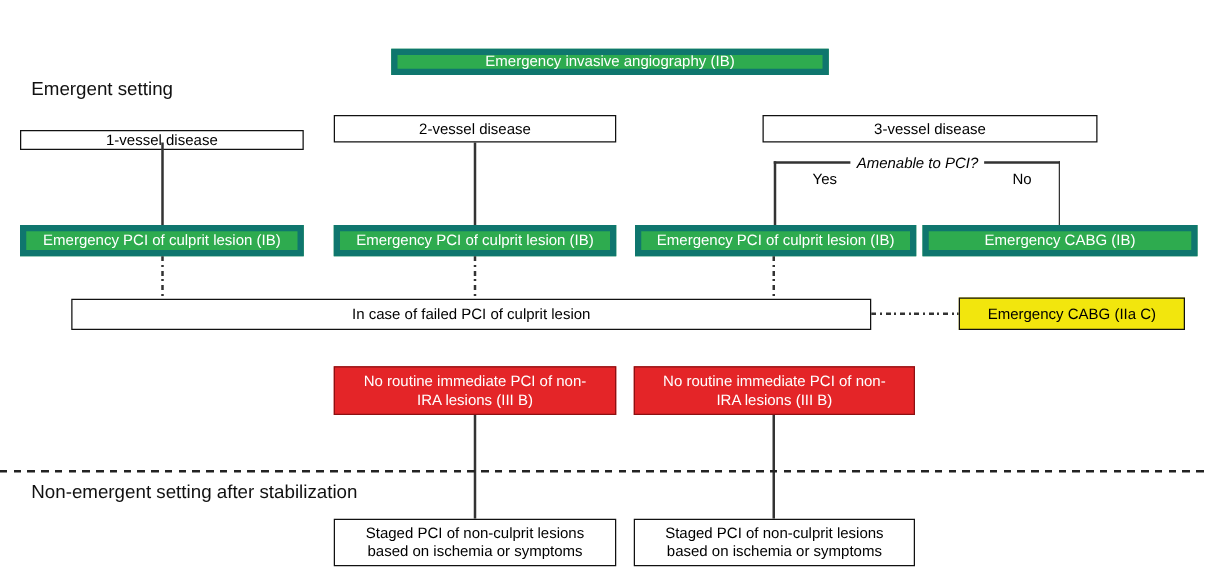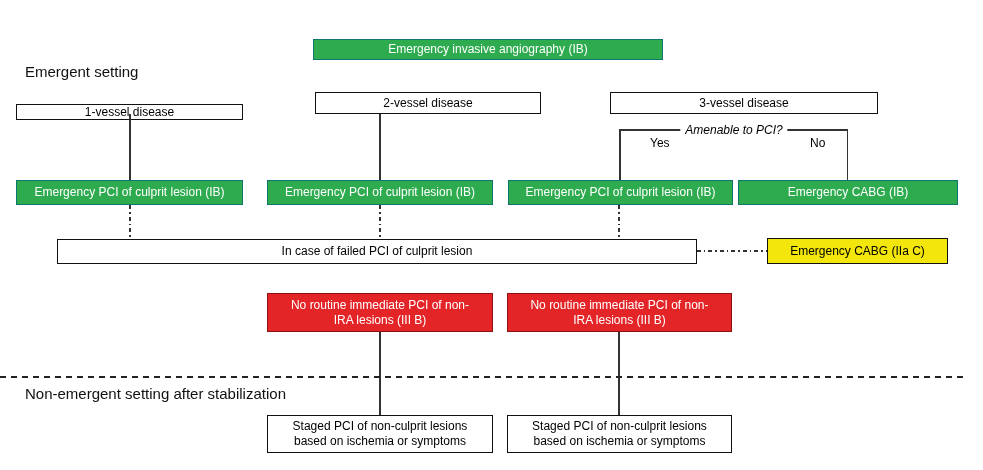--- a/index.html
+++ b/index.html
@@ -5,21 +5,21 @@
   html,body{margin:0;padding:0;background:#fff;}
   #stage{
     position:relative;width:983px;height:470px;background:#fff;
     font-family:"Liberation Sans",sans-serif;color:#000;overflow:hidden;
   }
   .box{
     position:absolute;display:flex;align-items:center;justify-content:center;
     text-align:center;box-sizing:border-box;font-size:12px;line-height:1.25;
   }
   .white-box{background:#fff;border:1.5px solid #111;}
-  .green-box{background:#2eab4f;border:1px solid #0f766e;color:#fff;}
+  .green-box{background:#2eab4f;border:5px solid #0f766e;color:#fff;}
   .red-box{background:#e42528;border:1px solid #8d1012;color:#fff;}
   .yellow-box{background:#f2e60d;border:1.5px solid #111;color:#000;}
   .title-box{font-weight:bold;font-size:13px;}
   .section-label{position:absolute;font-size:15px;color:#111;}
   .v-line{position:absolute;width:1.5px;background:#333;}
   .h-line{position:absolute;height:1.5px;background:#333;}
   .v-dashdot{position:absolute;width:1.5px;
     background:repeating-linear-gradient(to bottom,#333 0 4px,transparent 4px 7px,#333 7px 8.5px,transparent 8.5px 11.5px);}
   .h-dashdot{position:absolute;height:1.5px;
     background:repeating-linear-gradient(to right,#333 0 4px,transparent 4px 7px,#333 7px 8.5px,transparent 8.5px 11.5px);}
@@ -31,21 +31,21 @@
 </head>
 <body>
 
 <div id="stage">
 
   <div class="box green-box" style="left:313px;top:39px;width:350px;height:21px;">Emergency invasive angiography (IB)</div>
 
   <div class="section-label" style="left:25px;top:63px;">Emergent setting</div>
 
   <div class="box white-box" style="left:16px;top:104px;width:227px;height:16px;">1-vessel disease</div>
-  <div class="box white-box" style="left:267px;top:92px;width:226px;height:22px;margin-left:48px;">2-vessel disease</div>
+  <div class="box white-box" style="left:267px;top:92px;width:226px;height:22px;">2-vessel disease</div>
   <div class="box white-box" style="left:610px;top:92px;width:268px;height:22px;">3-vessel disease</div>
 
   <div class="v-line" style="left:129px;top:114px;height:66px;"></div>
   <div class="v-line" style="left:379px;top:114px;height:66px;"></div>
 
   <div class="h-line" style="left:619px;top:129px;width:229px;"></div>
   <div class="v-line" style="left:619px;top:129px;height:51px;"></div>
   <div class="v-line" style="left:846.5px;top:129px;height:51px;"></div>
   <div class="branch-label" style="left:734px;top:123px;">Amenable to PCI?</div>
   <div class="yn-label" style="left:650px;top:136px;">Yes</div>

